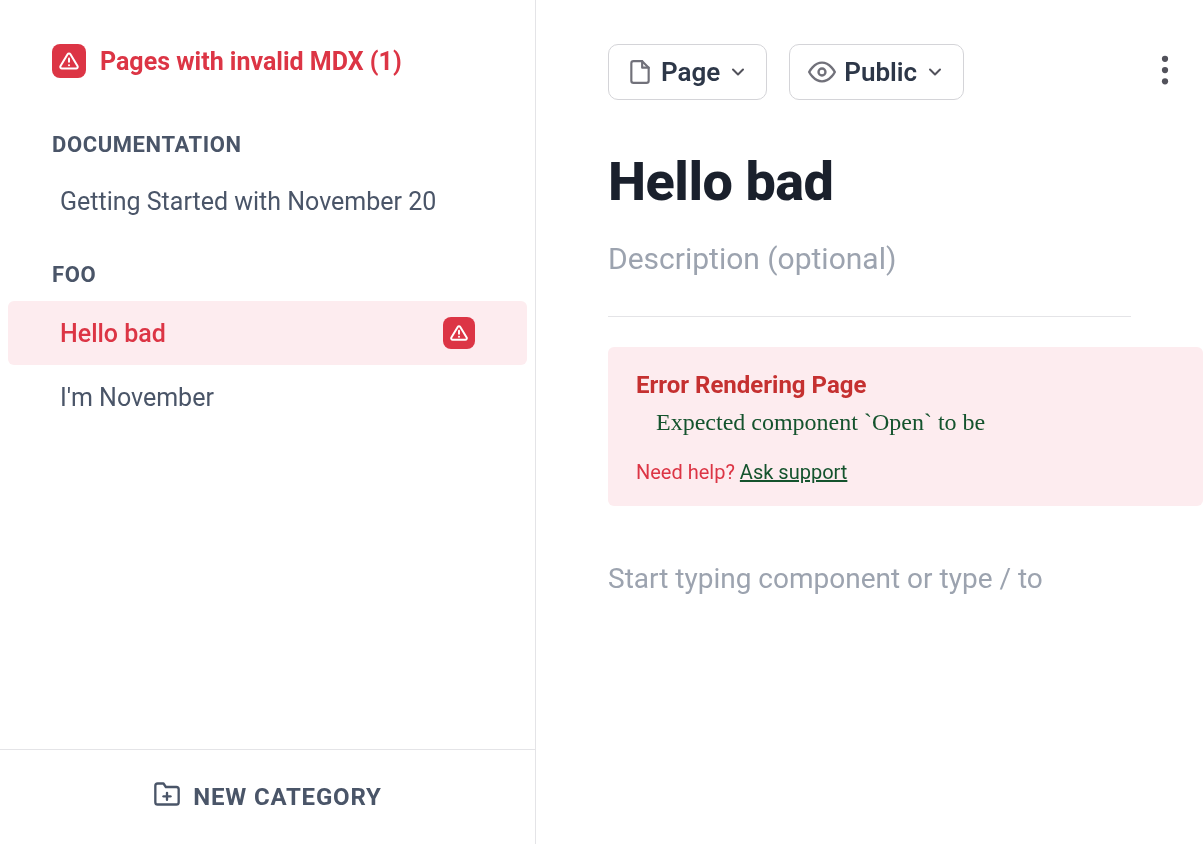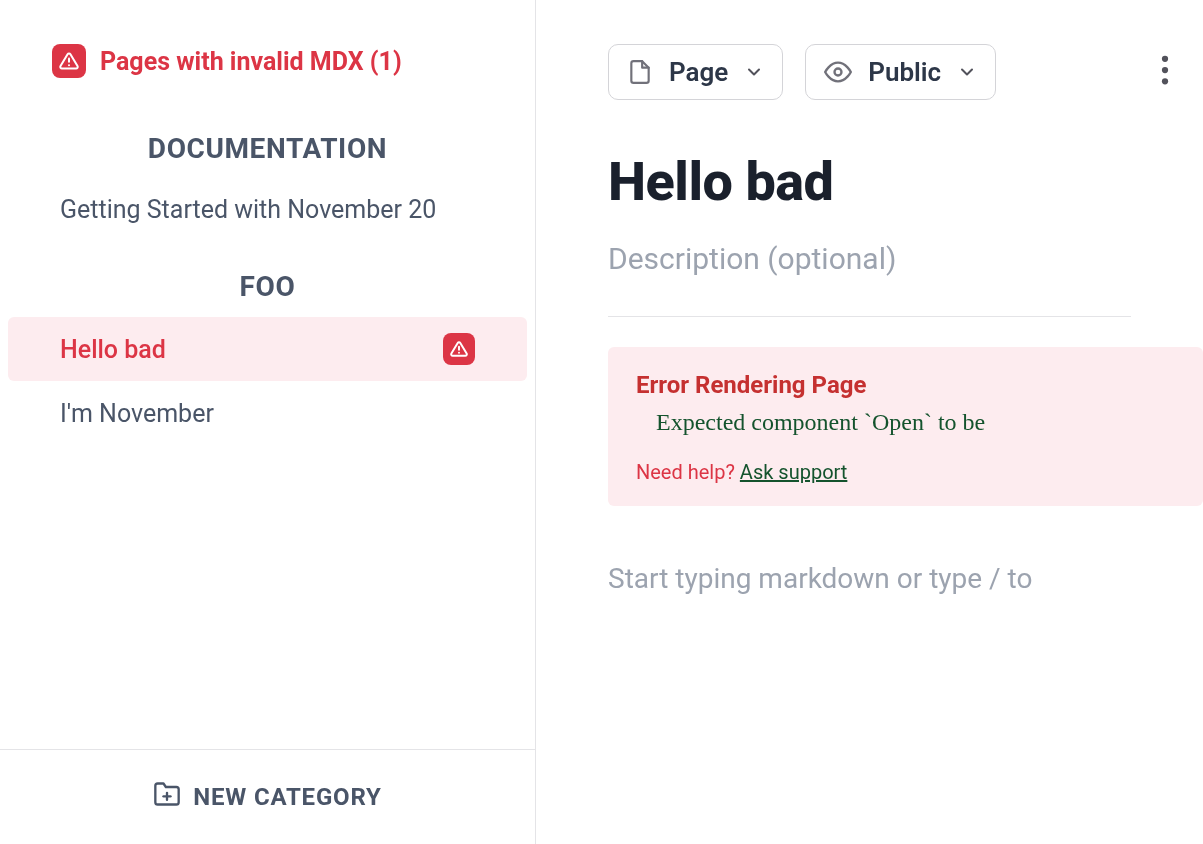--- a/index.html
+++ b/index.html
@@ -47,22 +47,21 @@
     color: #dc3545;
     font-weight: 700;
     font-size: 25px;
   }
 
   .category-heading {
     padding: 28px 52px 12px 52px;
     color: #4a5568;
     font-weight: 700;
     letter-spacing: 0.6px;
-    font-size: 28px;
-    text-align: center;
+    font-size: 22px;
   }
 
   .page-item {
     padding: 16px 52px;
     font-size: 25px;
     color: #4a5568;
     cursor: pointer;
     border-radius: 6px;
     margin: 2px 8px;
     display: flex;
@@ -112,21 +111,21 @@
     gap: 22px;
     padding-left: 72px;
     padding-right: 20px;
   }
   .chip {
     border: 1px solid #d4d4d8;
     border-radius: 10px;
     padding: 12px 18px;
     display: inline-flex;
     align-items: center;
-    gap: 16px;
+    gap: 8px;
     font-size: 26px;
     font-weight: 600;
     color: #2d3748;
     cursor: pointer;
     background: #fff;
   }
   .chip svg.icon { color: #71717a; }
   .chip svg.chev { color: #52525b; }
   .kebab {
     margin-left: auto;
@@ -285,15 +284,15 @@
   <hr class="divider">
 
   <div class="error-card">
     <div class="error-title">Error Rendering Page</div>
     <div class="error-msg">Expected component `Open` to be</div>
     <div class="error-help">
       <span>Need help? </span><a href="#">Ask support</a>
     </div>
   </div>
 
-  <div class="placeholder">Start typing markdown or type / to</div>
+  <div class="placeholder">Start typing component or type / to</div>
 
 </main>
 
 </body></html>

